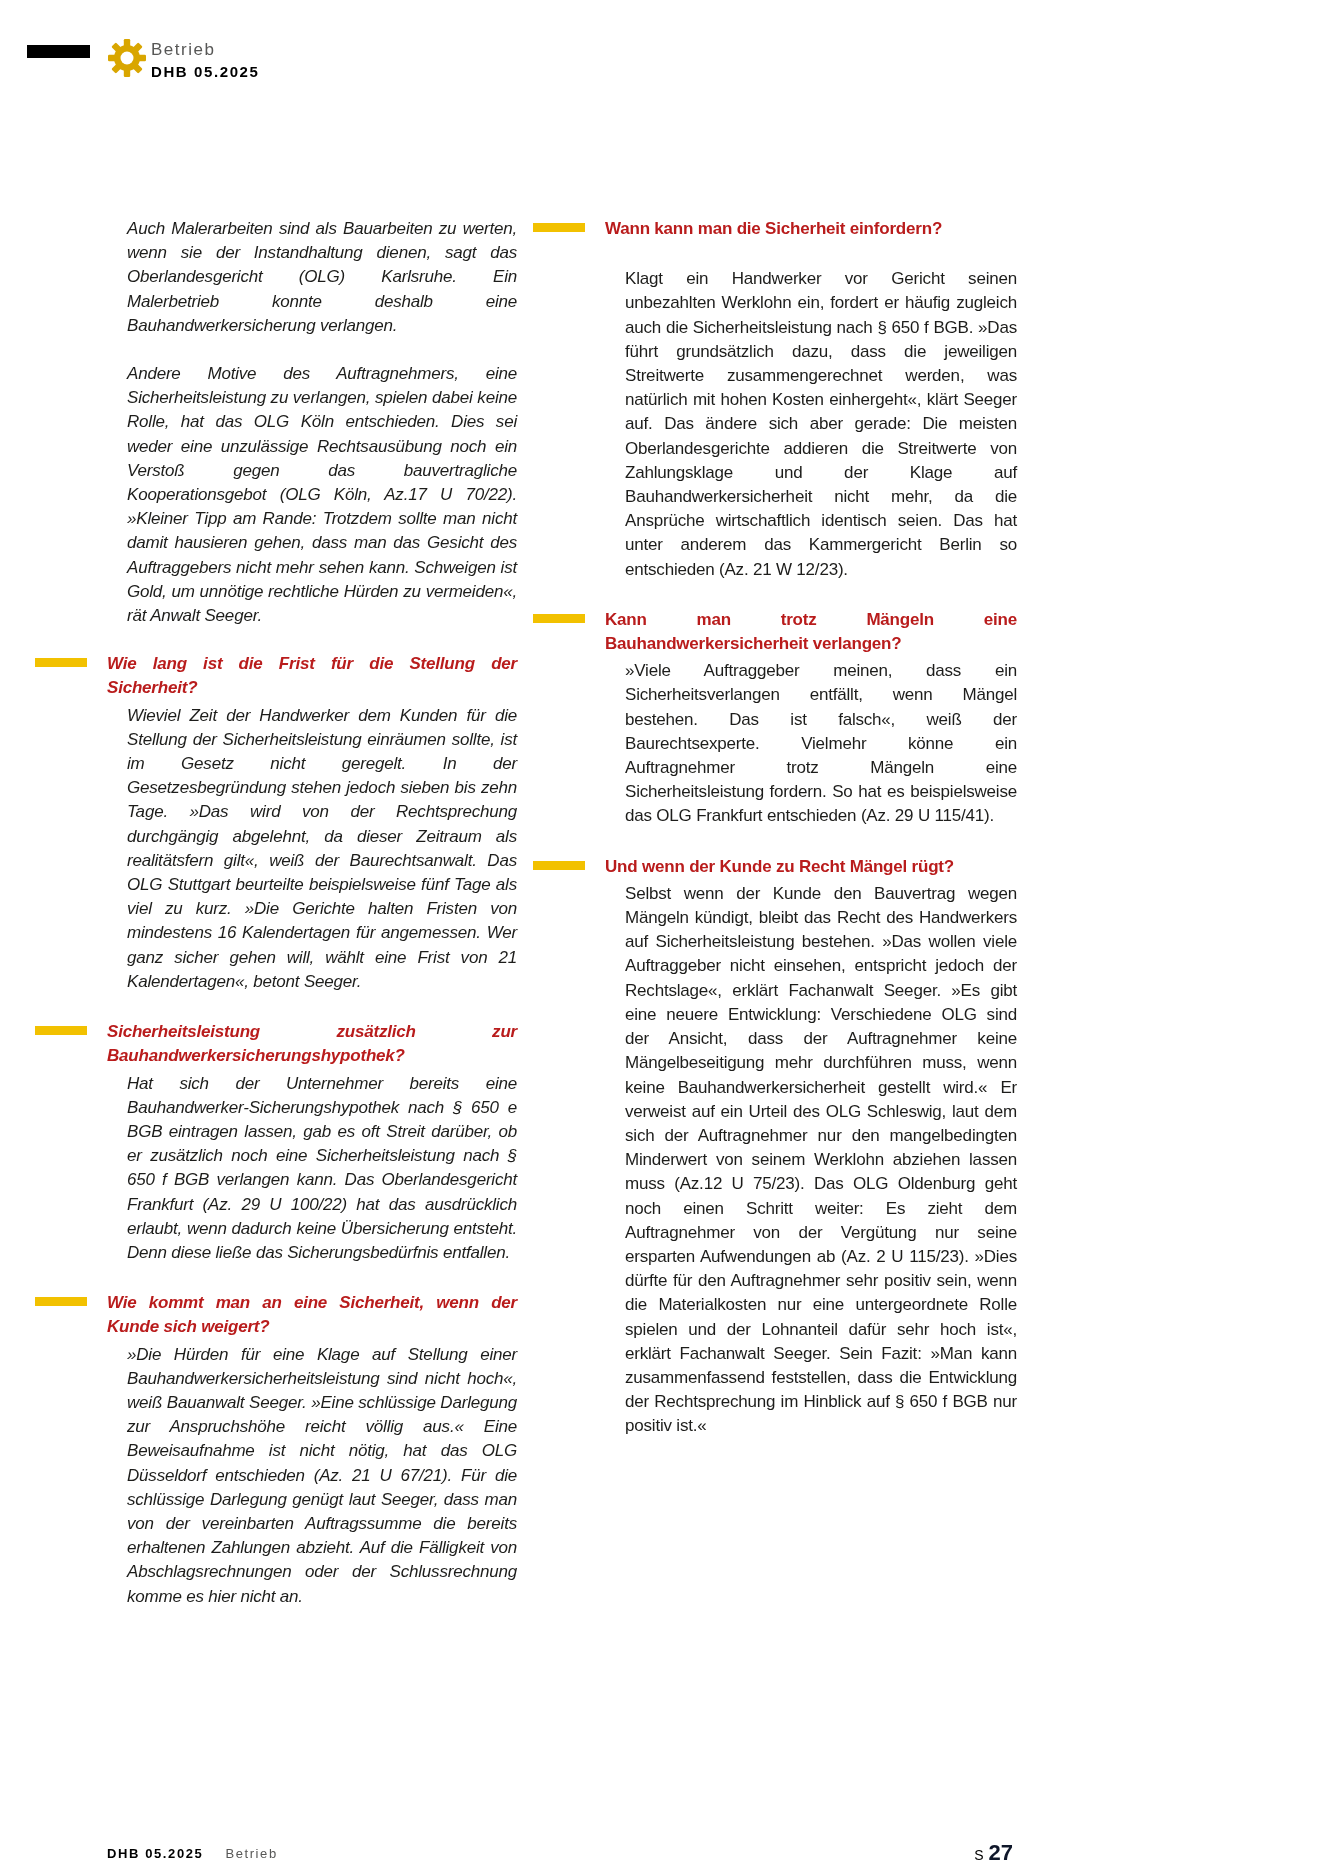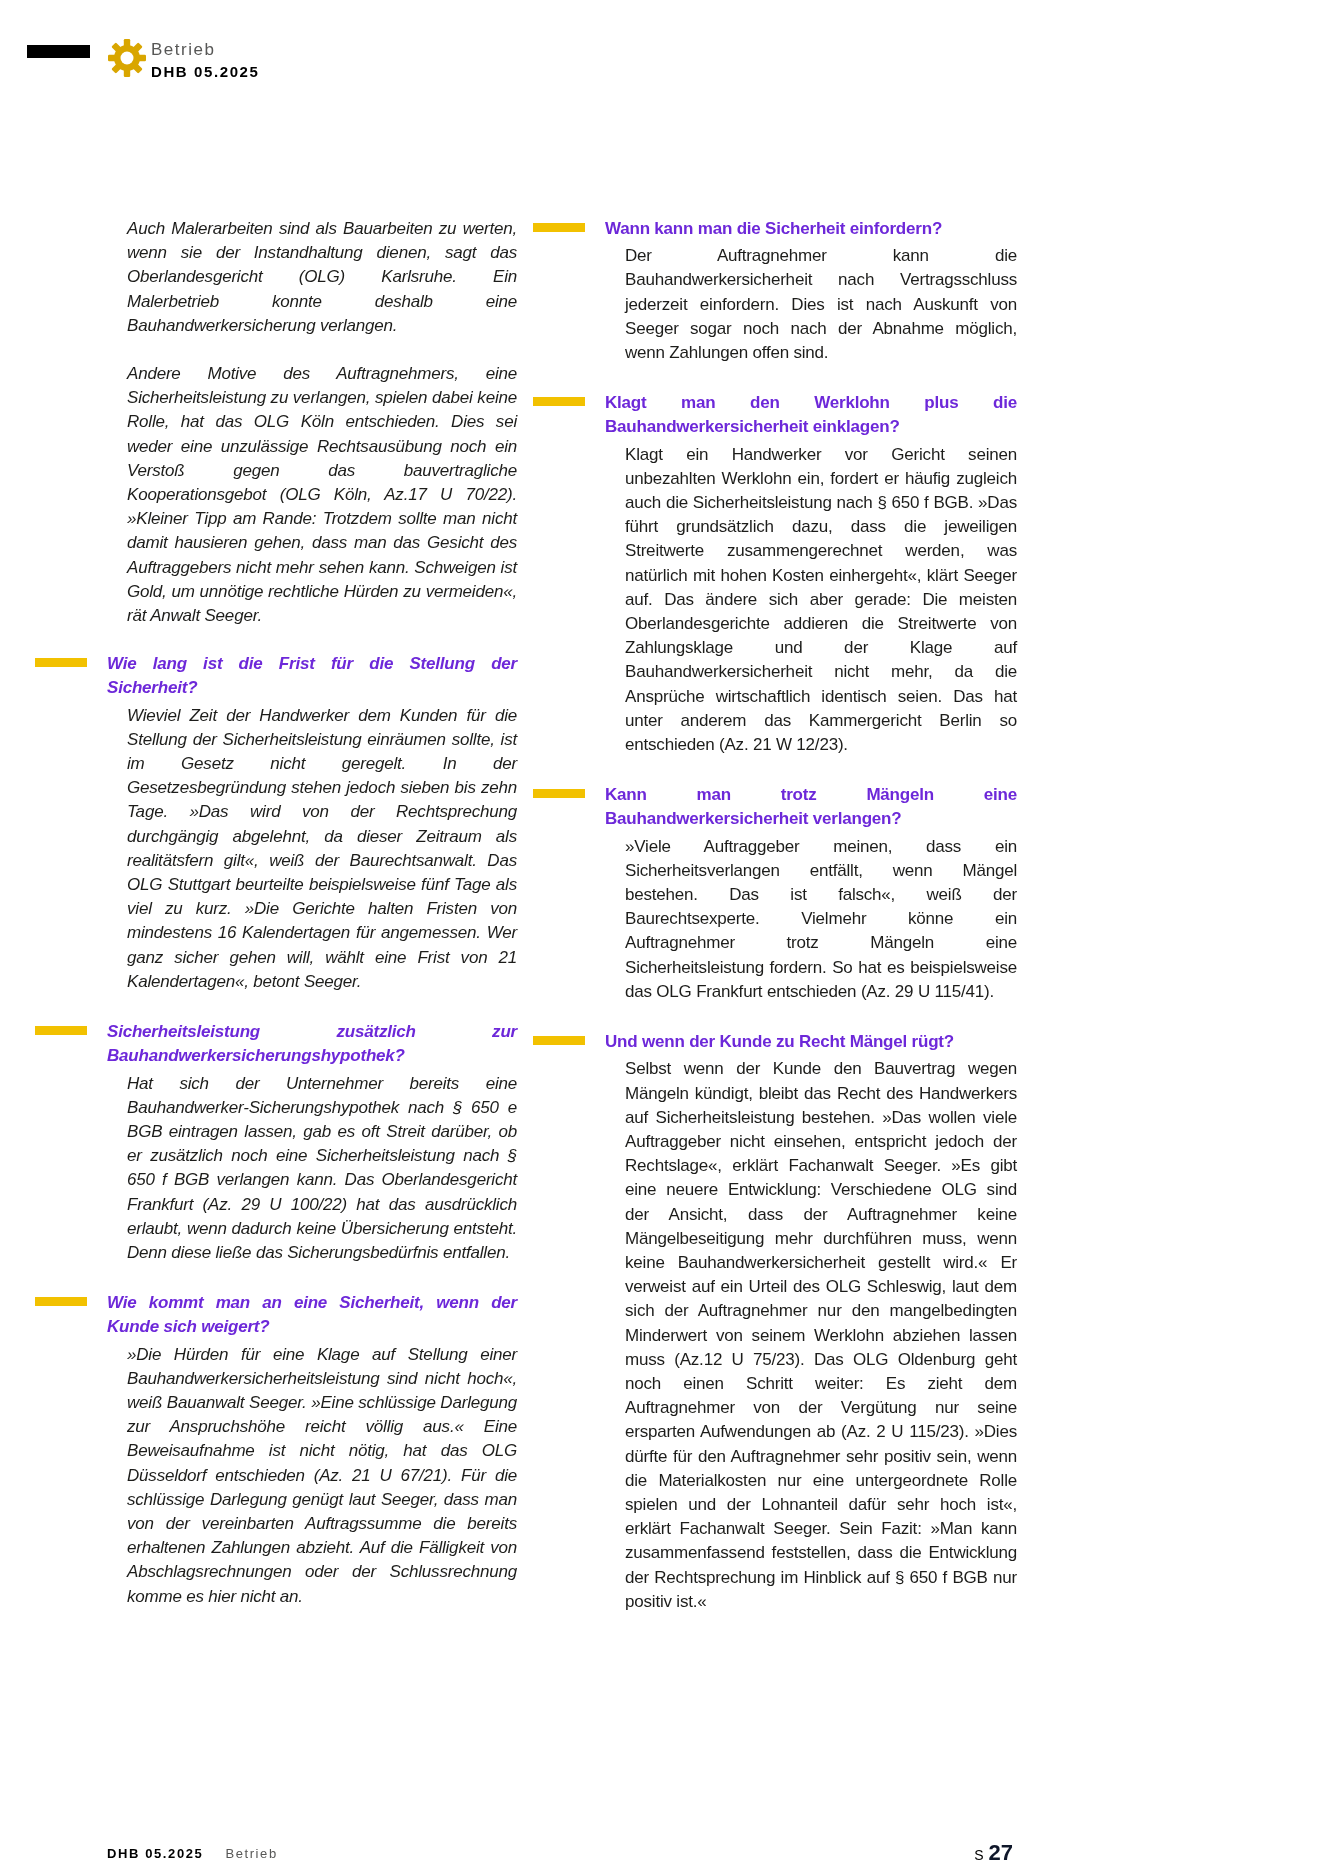--- a/index.html
+++ b/index.html
@@ -66,21 +66,21 @@
   .col-left  { left: 100px; width: 390px; font-style: italic; }
   .col-right { left: 598px; width: 392px; }
 
   .para { margin-bottom: 24px; }
   .qa   { margin-bottom: 26px; }
 
   .question {
     position: relative;
     font-size: 17px;
     font-weight: 700;
-    color: #6d28d9;
+    color: #b91c1c;
     line-height: 24.2px;
     margin-left: -20px;
     margin-bottom: 3px;
     text-align: justify;
     hyphens: auto;
     -webkit-hyphens: auto;
   }
   .qbar {
     position: absolute;
     left: -72px;
@@ -186,28 +186,23 @@
       <p class="answer">»Die Hürden für eine Klage auf Stellung einer Bauhandwerkersicherheitsleistung sind nicht hoch«, weiß Bauanwalt Seeger. »Eine schlüssige Darlegung zur Anspruchshöhe reicht völlig aus.« Eine Beweisaufnahme ist nicht nötig, hat das OLG Düsseldorf entschieden (Az. 21 U 67/21). Für die schlüssige Darlegung genügt laut Seeger, dass man von der vereinbarten Auftragssumme die bereits erhaltenen Zahlungen abzieht. Auf die Fälligkeit von Abschlagsrechnungen oder der Schlussrechnung komme es hier nicht an.</p>
     </div>
   </section>
 
   <section class="col col-right" lang="de">
     <div class="qa">
       <h3 class="question">
         <span class="qbar"></span>
         <span>Wann kann man die Sicherheit einfordern?</span>
       </h3>
-      <p class="answer">Der Auftragnehmer kann die Bauhandwerkersicherheit nach Vertragsschluss jederzeit einfordern. Dies ist nach Auskunft von Seeger sogar noch nach der Abnahme möglich, wenn Zahlungen offen sind.</p>
-    </div>
-
-    <div class="qa">
-      <h3 class="question">
-        <span class="qbar"></span>
-        <span>Klagt man den Werklohn plus die Bauhandwerkersicherheit einklagen?</span>
-      </h3>
+    </div>
+
+    <div class="qa">
       <p class="answer">Klagt ein Handwerker vor Gericht seinen unbezahlten Werklohn ein, fordert er häufig zugleich auch die Sicherheitsleistung nach § 650 f BGB. »Das führt grundsätzlich dazu, dass die jeweiligen Streitwerte zusammengerechnet werden, was natürlich mit hohen Kosten einhergeht«, klärt Seeger auf. Das ändere sich aber gerade: Die meisten Oberlandesgerichte addieren die Streitwerte von Zahlungsklage und der Klage auf Bauhandwerkersicherheit nicht mehr, da die Ansprüche wirtschaftlich identisch seien. Das hat unter anderem das Kammergericht Berlin so entschieden (Az. 21 W 12/23).</p>
     </div>
 
     <div class="qa">
       <h3 class="question">
         <span class="qbar"></span>
         <span>Kann man trotz Mängeln eine Bauhandwerkersicherheit verlangen?</span>
       </h3>
       <p class="answer">»Viele Auftraggeber meinen, dass ein Sicherheitsverlangen entfällt, wenn Mängel bestehen. Das ist falsch«, weiß der Baurechtsexperte. Vielmehr könne ein Auftragnehmer trotz Mängeln eine Sicherheitsleistung fordern. So hat es beispielsweise das OLG Frankfurt entschieden (Az. 29 U 115/41).</p>
     </div>

